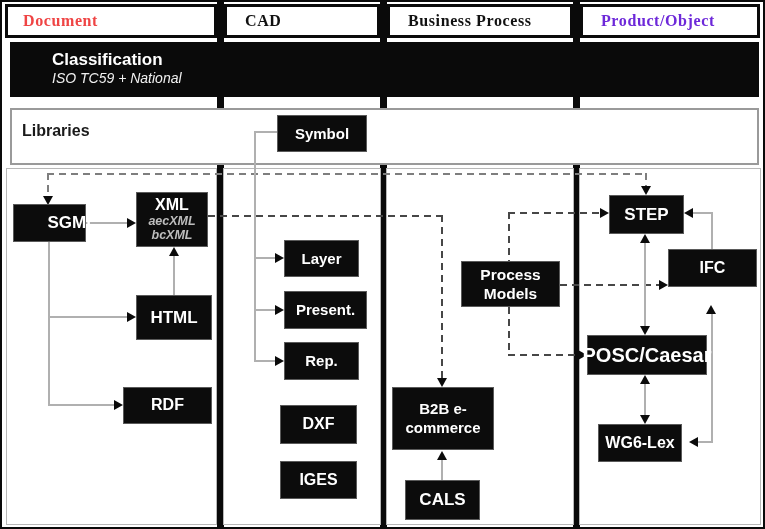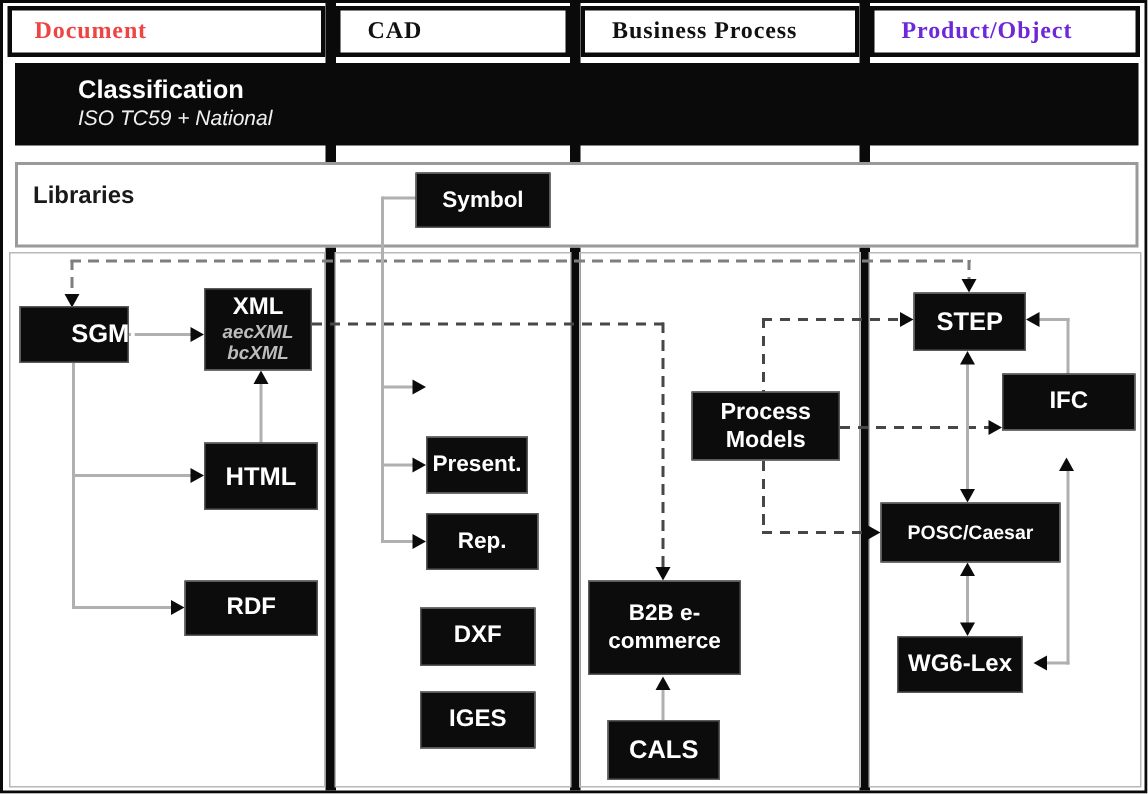--- a/index.html
+++ b/index.html
@@ -168,22 +168,25 @@
   </div>
 
   <div class="box" style="left:121px;top:385px;width:89px;height:37px;font-size:16px;">
     <span class="main">RDF</span>
   </div>
 
   <div class="box" style="left:275px;top:113px;width:90px;height:37px;">
     <span class="main">Symbol</span>
   </div>
 
-
-  <div class="box" style="left:282px;top:289px;width:68px;height:38px;">
+  <div class="box" style="left:282px;top:238px;width:75px;height:37px;">
+    <span class="main">Layer</span>
+  </div>
+
+  <div class="box" style="left:282px;top:289px;width:83px;height:38px;">
     <span class="main">Present.</span>
   </div>
 
   <div class="box" style="left:282px;top:340px;width:75px;height:38px;">
     <span class="main">Rep.</span>
   </div>
 
   <div class="box" style="left:278px;top:403px;width:77px;height:39px;font-size:16px;">
     <span class="main">DXF</span>
   </div>
@@ -206,21 +209,21 @@
 
 
   <div class="box lg" style="left:607px;top:193px;width:75px;height:39px;">
     <span class="main">STEP</span>
   </div>
 
   <div class="box" style="left:666px;top:247px;width:89px;height:38px;font-size:16px;">
     <span class="main">IFC</span>
   </div>
 
-  <div class="box" style="left:585px;top:333px;width:120px;height:40px;font-size:13px;">
+  <div class="box" style="left:585px;top:333px;width:120px;height:40px;font-size:20px;">
     <span class="main">POSC/Caesar</span>
   </div>
 
   <div class="box" style="left:596px;top:422px;width:84px;height:38px;font-size:16px;">
     <span class="main">WG6-Lex</span>
   </div>
 
 </div>
 
 </body></html>

